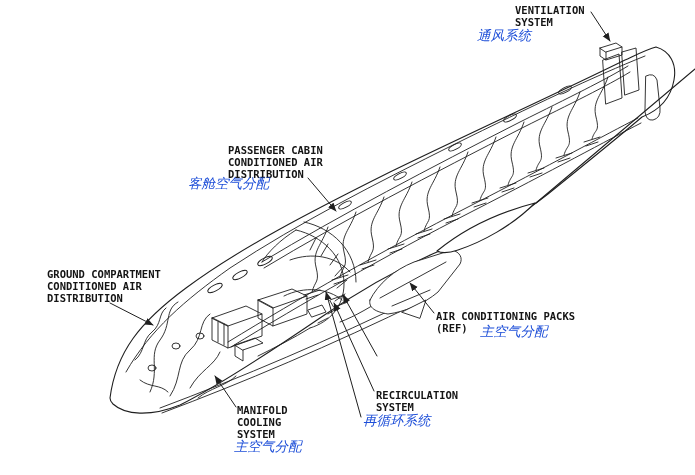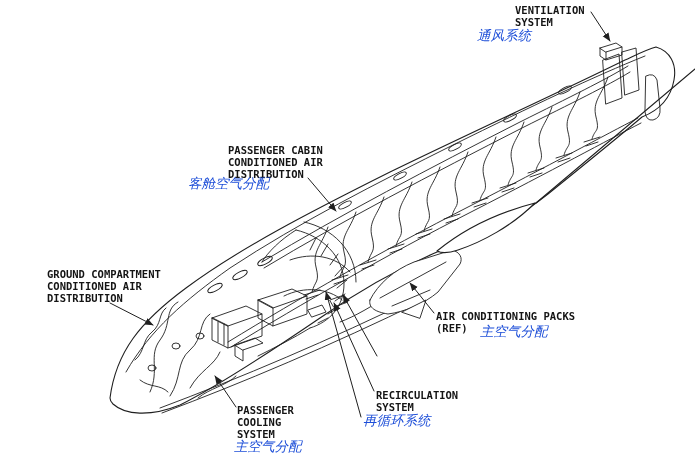--- a/index.html
+++ b/index.html
@@ -190,18 +190,18 @@
 
   <div class="lbl-en" style="left:436px;top:310px">AIR CONDITIONING PACKS
 (REF)</div>
   <div class="lbl-cn" style="left:480px;top:324px">主空气分配</div>
 
 
   <div class="lbl-en" style="left:376px;top:389px">RECIRCULATION
 SYSTEM</div>
   <div class="lbl-cn" style="left:363px;top:413px">再循环系统</div>
 
-  <div class="lbl-en" style="left:237px;top:404px">PASSENGER
+  <div class="lbl-en" style="left:237px;top:404px">MANIFOLD
 COOLING
 SYSTEM</div>
   <div class="lbl-cn" style="left:234px;top:439px">主空气分配</div>
 
 </div>
 
 </body></html>

